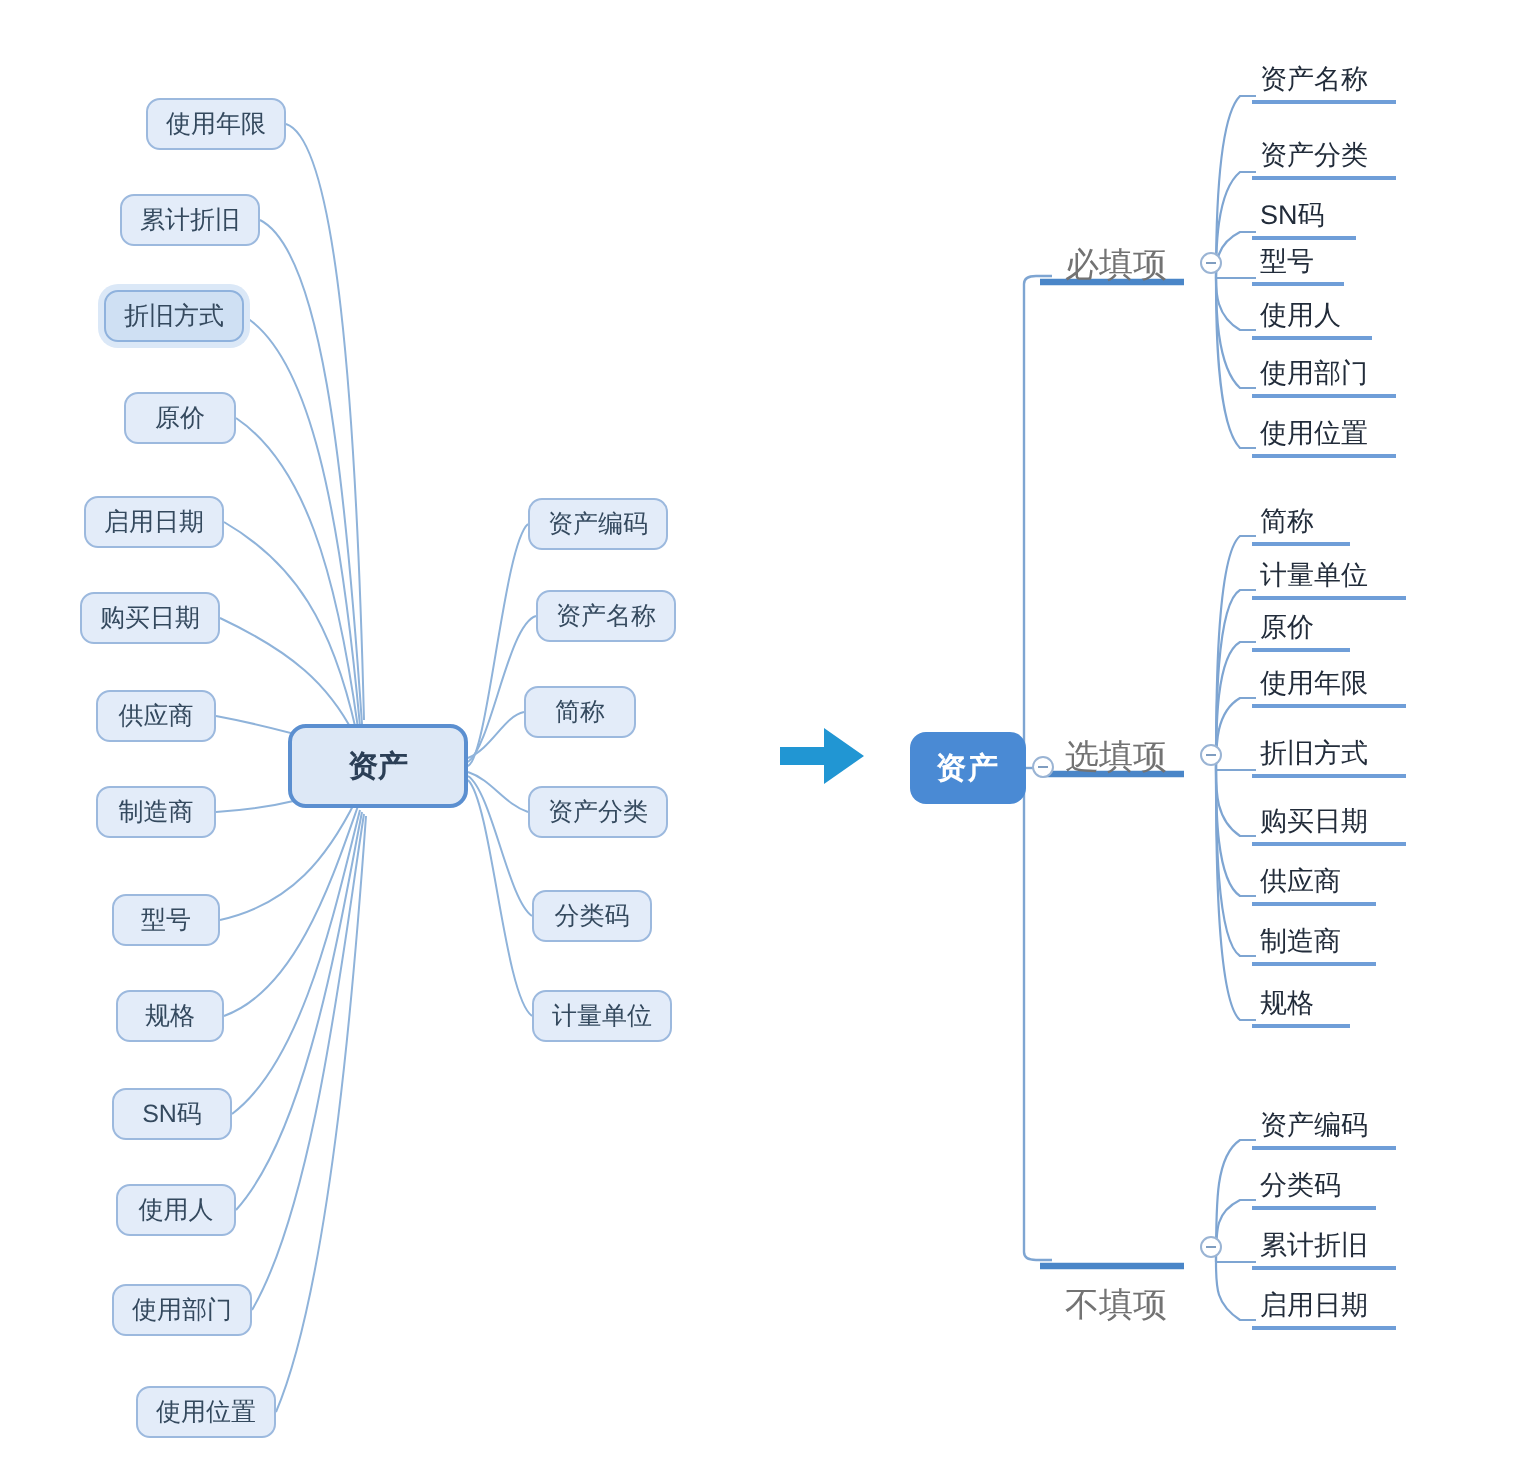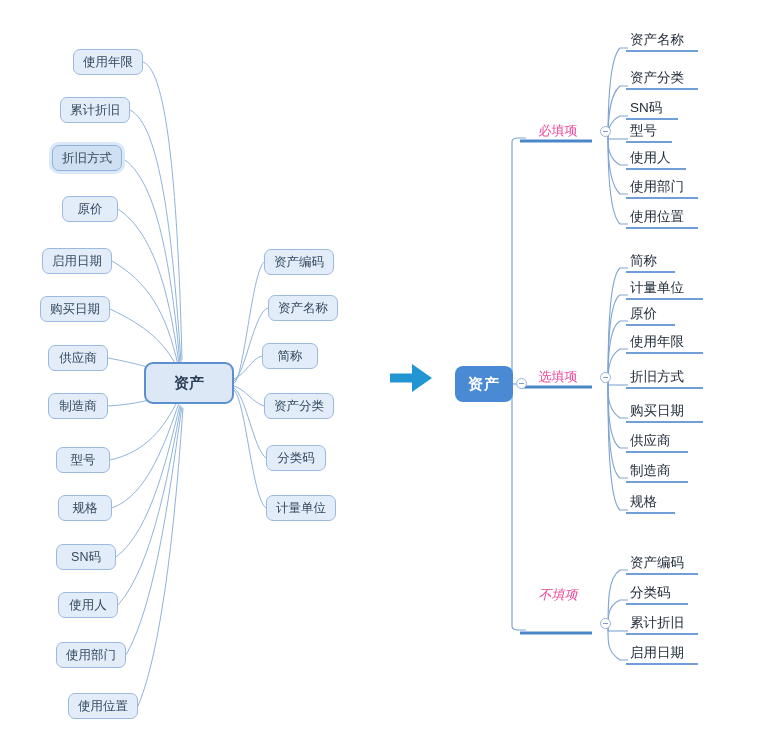--- a/index.html
+++ b/index.html
@@ -96,22 +96,22 @@
     font-size: 15px;
     font-weight: bold;
     display: flex;
     align-items: center;
     justify-content: center;
     white-space: nowrap;
     letter-spacing: 1px;
   }
   .rm-branch {
     position: absolute;
-    color: #ec4899;
-    font-size: 13px;
+    color: #737373;
+    font-size: 17px;
     line-height: 1;
     white-space: nowrap;
     text-align: center;
   }
   .rm-leaf {
     position: absolute;
     color: #222c3a;
     font-size: 13.5px;
     line-height: 1;
     white-space: nowrap;
@@ -323,21 +323,21 @@
     <div class="rm-branch" style="left:94px; top:124px; width:68px;">
       <span>必填项</span>
     </div>
     <div class="toggle" style="left:170px; top:126px;"></div>
 
     <div class="rm-branch" style="left:94px; top:370px; width:68px;">
       <span>选填项</span>
     </div>
     <div class="toggle" style="left:170px; top:372px;"></div>
 
-    <div class="rm-branch" style="left:94px; top:588px; width:68px;font-style:italic;">
+    <div class="rm-branch" style="left:94px; top:644px; width:68px;">
       <span>不填项</span>
     </div>
     <div class="toggle" style="left:170px; top:618px;"></div>
 
     <div class="rm-leaf" style="left:200px; top:33px;">
       <span>资产名称</span>
     </div>
     <div class="rm-leaf" style="left:200px; top:71px;">
       <span>资产分类</span>
     </div>

